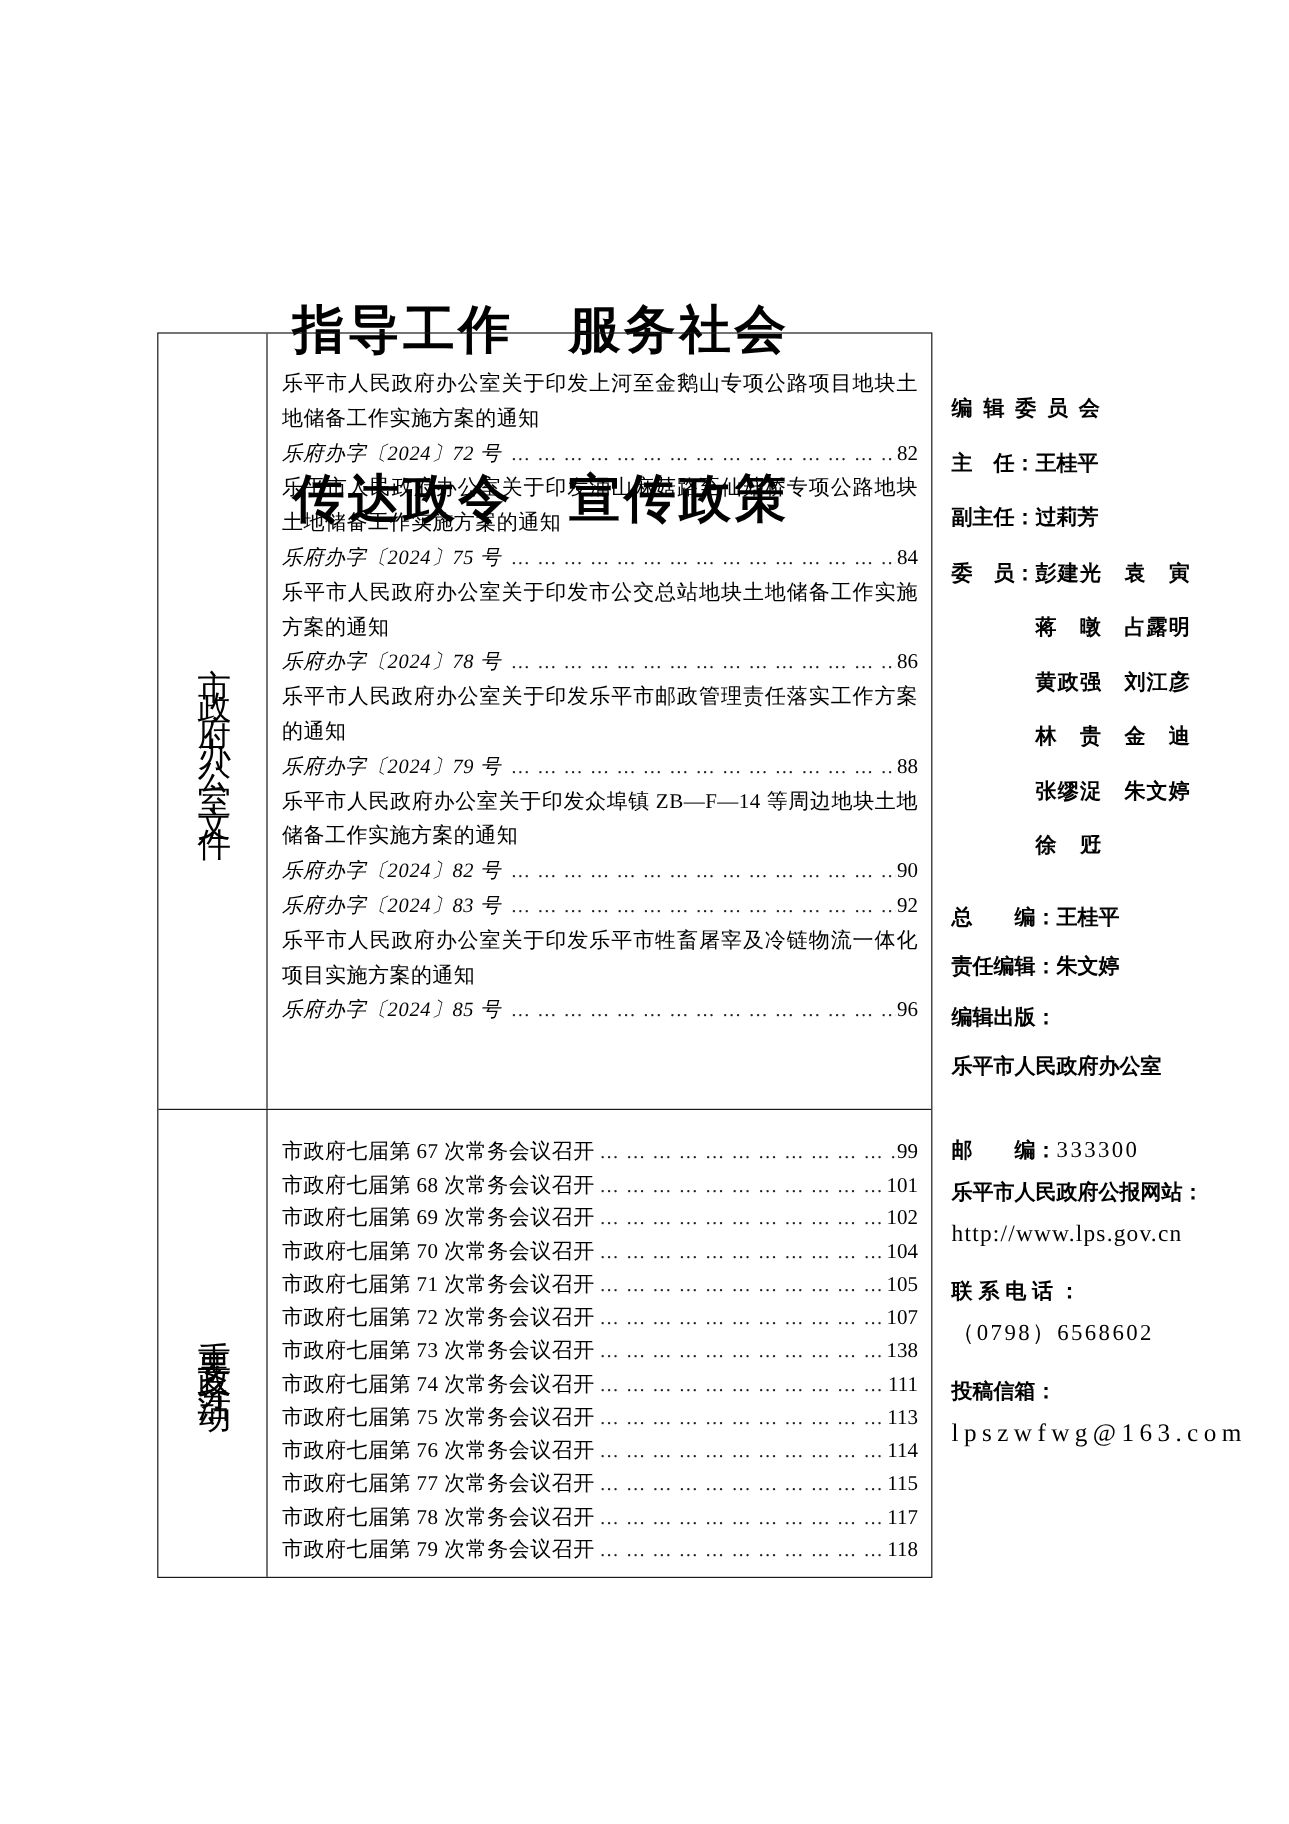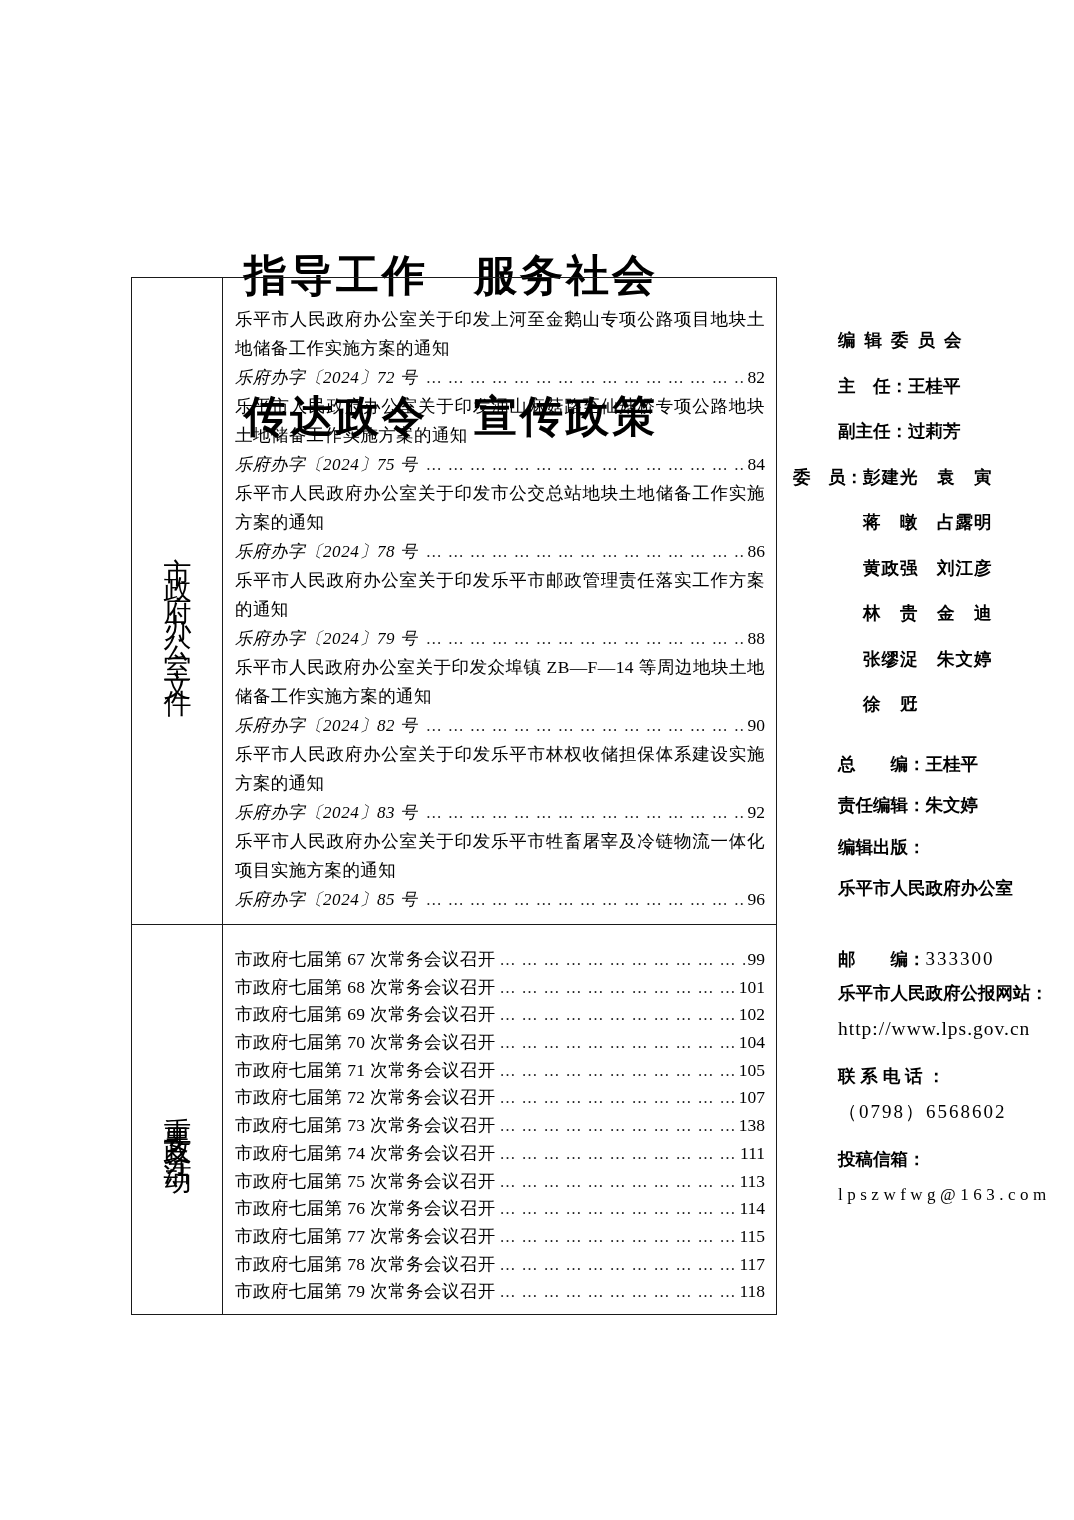--- a/index.html
+++ b/index.html
@@ -120,40 +120,40 @@
   .sidebar {
     position: absolute;
     left: 793px;
     top: 318px;
     width: 250px;
     font-family: "Liberation Sans", "DejaVu Sans", sans-serif;
     font-weight: 600;
     font-size: 17.5px;
     color: #000;
   }
-  .sb-row { line-height: 45.5px; height: 45.5px; white-space: pre; margin-left: 45px; }
+  .sb-row { line-height: 45.5px; height: 45.5px; white-space: pre; }
   .sb-title { letter-spacing: 9px; }
   .members { display: flex; height: auto; }
   .members .sb-label { flex-shrink: 0; white-space: pre; }
   .member-col div { line-height: 45.5px; height: 45.5px; white-space: pre; letter-spacing: 1px; }
 
   .sb-block.editorial { margin-top: 16px; }
   .sb-block.editorial .sb-row { line-height: 41.5px; height: 41.5px; }
 
   .sb-block.contact { margin-top: 31px; }
   .sb-block.contact .sb-row { line-height: 35px; height: 35px; }
   .sb-gap { height: 13px; }
 
   .serif-val {
     font-family: "Liberation Serif", "DejaVu Serif", serif;
     font-weight: 400;
     font-size: 19px;
     letter-spacing: 2px;
   }
-  .email-val { letter-spacing: 4.5px; font-size: 17px; }
+  .email-val { letter-spacing: 4.5px; font-size: 21px; }
   .url-val { letter-spacing: 1px; font-size: 19.5px; }
 </style>
 </head>
 <body>
 
 <div class="page">
 
   <div class="slogan">
     <div>指导工作　服务社会</div>
     <div>传达政令　宣传政策</div>
@@ -206,21 +206,20 @@
         <div class="doc-item">
           <div class="doc-title">乐平市人民政府办公室关于印发众埠镇 ZB—F—14 等周边地块土地储备工作实施方案的通知</div>
           <div class="doc-line">
             <span class="doc-no">乐府办字〔2024〕82 号</span>
             <span class="dots"></span>
             <span class="pg">90</span>
           </div>
         </div>
 
         <div class="doc-item">
-          <div class="doc-title">乐平市人民政府办公室关于印发乐平市林权收储担保体系建设实施方案的通知</div>
           <div class="doc-line">
             <span class="doc-no">乐府办字〔2024〕83 号</span>
             <span class="dots"></span>
             <span class="pg">92</span>
           </div>
         </div>
 
         <div class="doc-item">
           <div class="doc-title">乐平市人民政府办公室关于印发乐平市牲畜屠宰及冷链物流一体化项目实施方案的通知</div>
           <div class="doc-line">

